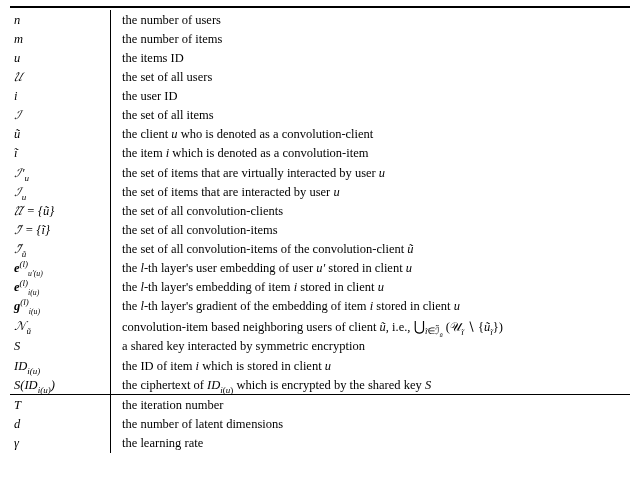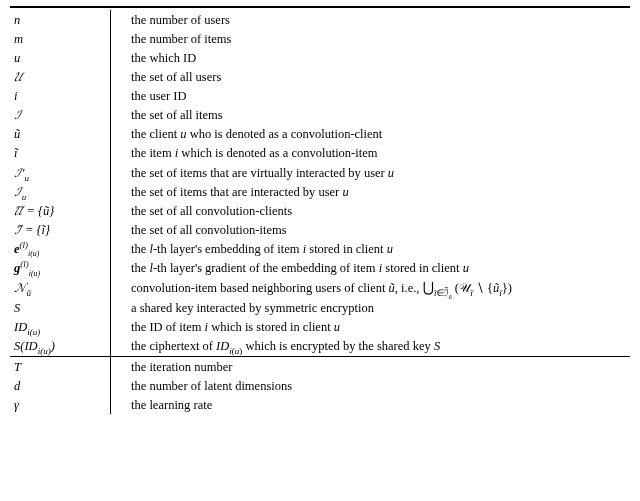--- a/index.html
+++ b/index.html
@@ -23,21 +23,21 @@
   }
   td.sym {
     width: 92px;
     white-space: nowrap;
     border-right: 1px solid #000;
     font-style: italic;
     font-family: "Times New Roman", serif;
   }
   td.sym .cal { font-family: "Latin Modern Math","STIX Two Math","Cambria Math","Times New Roman",serif; }
   td.desc {
-    padding-left: 20px;
+    padding-left: 11px;
   }
   tr.rule-top td { border-top: 1.4px solid #000; padding:0; height:0; line-height:0;}
   tr.rule-top2 td { border-top: 0.6px solid #000; padding:0; height:2px; line-height:0;}
   tr.rule-mid td { border-top: 0.6px solid #000; padding:0; height:0; line-height:0;}
   sub, sup { font-size: 0.72em; line-height: 0; }
   .sub2 { font-size: 0.62em; position: relative; top: 0.45em; }
   .bigcup { font-size: 1.1em; }
 </style>
 </head>
 <body>
@@ -53,21 +53,21 @@
       <tr>
         <td class="sym"><i>n</i></td>
         <td class="desc">the number of users</td>
       </tr>
       <tr>
         <td class="sym"><i>m</i></td>
         <td class="desc">the number of items</td>
       </tr>
       <tr>
         <td class="sym"><i>u</i></td>
-        <td class="desc">the which ID</td>
+        <td class="desc">the items ID</td>
       </tr>
       <tr>
         <td class="sym"><span class="cal">𝒰</span></td>
         <td class="desc">the set of all users</td>
       </tr>
       <tr>
         <td class="sym"><i>i</i></td>
         <td class="desc">the user ID</td>
       </tr>
       <tr>
@@ -90,20 +90,28 @@
         <td class="sym"><span class="cal">ℐ</span><sub><i>u</i></sub></td>
         <td class="desc">the set of items that are interacted by user <i>u</i></td>
       </tr>
       <tr>
         <td class="sym"><span class="cal">𝒰̃</span> = {<i>ũ</i>}</td>
         <td class="desc">the set of all convolution-clients</td>
       </tr>
       <tr>
         <td class="sym"><span class="cal">ℐ̃</span> = {<i>ĩ</i>}</td>
         <td class="desc">the set of all convolution-items</td>
+      </tr>
+      <tr>
+        <td class="sym"><span class="cal">ℐ̃</span><sub><i>ũ</i></sub></td>
+        <td class="desc">the set of all convolution-items of the convolution-client <i>ũ</i></td>
+      </tr>
+      <tr>
+        <td class="sym"><b><i>e</i></b><sup>(<i>l</i>)</sup><span class="sub2"><i>u′</i>(<i>u</i>)</span></td>
+        <td class="desc">the <i>l</i>-th layer's user embedding of user <i>u′</i> stored in client <i>u</i></td>
       </tr>
       <tr>
         <td class="sym"><b><i>e</i></b><sup>(<i>l</i>)</sup><span class="sub2"><i>i</i>(<i>u</i>)</span></td>
         <td class="desc">the <i>l</i>-th layer's embedding of item <i>i</i> stored in client <i>u</i></td>
       </tr>
       <tr>
         <td class="sym"><b><i>g</i></b><sup>(<i>l</i>)</sup><span class="sub2"><i>i</i>(<i>u</i>)</span></td>
         <td class="desc">the <i>l</i>-th layer's gradient of the embedding of item <i>i</i> stored in client <i>u</i></td>
       </tr>
       <tr>

